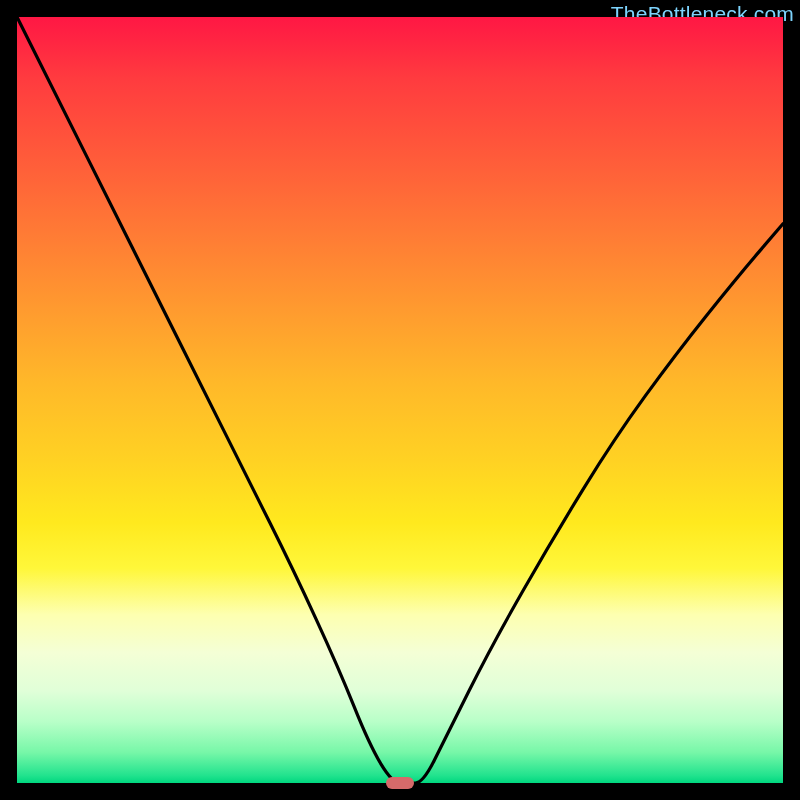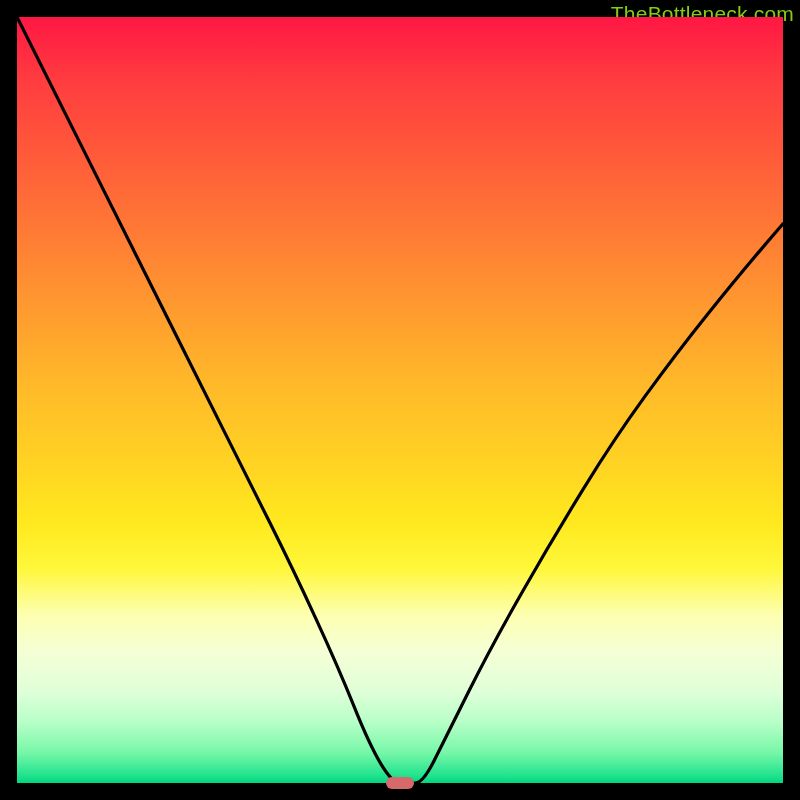--- a/index.html
+++ b/index.html
@@ -56,21 +56,21 @@
     width: 28px;
     height: 12px;
     border-radius: 6px;
     background: #d66a6a; 
     transform: translate(-50%, -50%);
   }
   .watermark {
     position: absolute;
     top: 2px;
     right: 6px;
-    color: #84cc16;
+    color: #7dd3fc;
     font-size: 21px;
     font-weight: 500;
     letter-spacing: 0.2px;
     user-select: none;
   }
 </style>
 </head>
 <body>
 
 <div class="stage">

